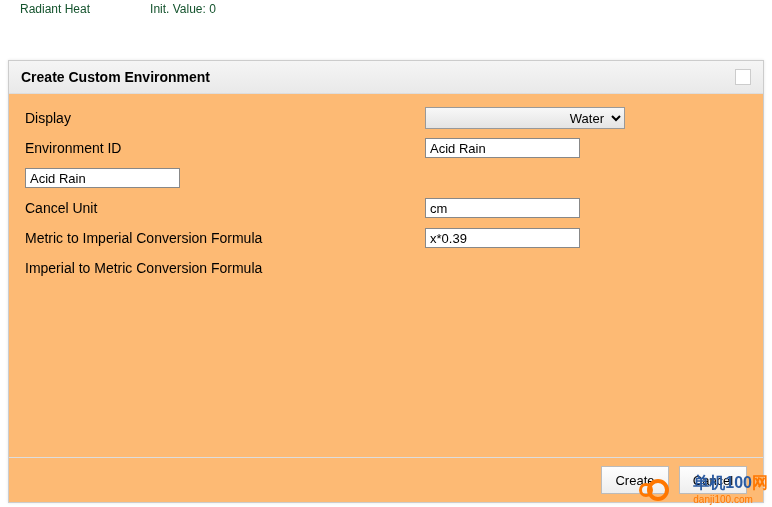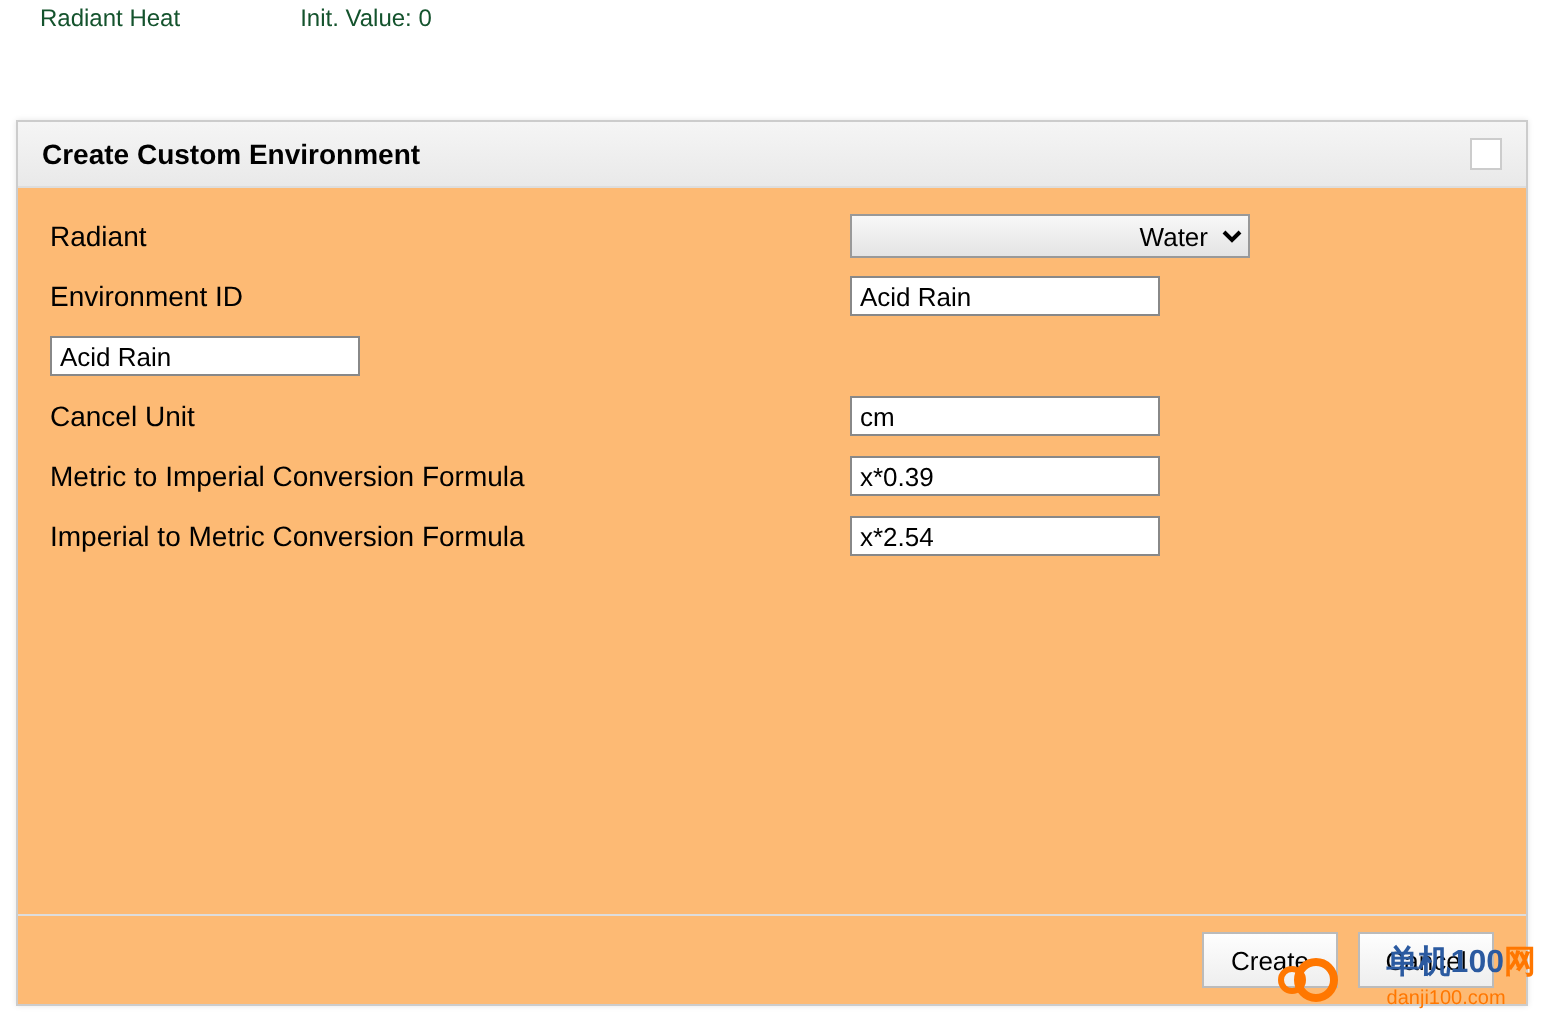--- a/index.html
+++ b/index.html
@@ -170,21 +170,21 @@
 </div>
 
 <div class="dialog">
   <div class="title-bar">
     <span class="title-text">Create Custom Environment</span>
     <div class="close-btn"></div>
   </div>
 
   <div class="content">
     <div class="form-row">
-      <div class="form-label">Radiant</div>
+      <div class="form-label">Display</div>
       <select class="form-select">
         <option>Water</option>
       </select>
     </div>
 
     <div class="form-row">
       <div class="form-label">Environment ID</div>
       <input class="form-input" type="text" value="Acid Rain" style="">
     </div>
 
@@ -198,21 +198,20 @@
     </div>
 
 
     <div class="form-row">
       <div class="form-label">Metric to Imperial Conversion Formula</div>
       <input class="form-input" type="text" value="x*0.39" style="">
     </div>
 
     <div class="form-row">
       <div class="form-label">Imperial to Metric Conversion Formula</div>
-      <input class="form-input" type="text" value="x*2.54" style="">
     </div>
   </div>
 
   <div class="button-bar">
     <button class="btn">Create</button>
     <button class="btn">Cancel</button>
   </div>
 </div>
 
 <div class="watermark">

